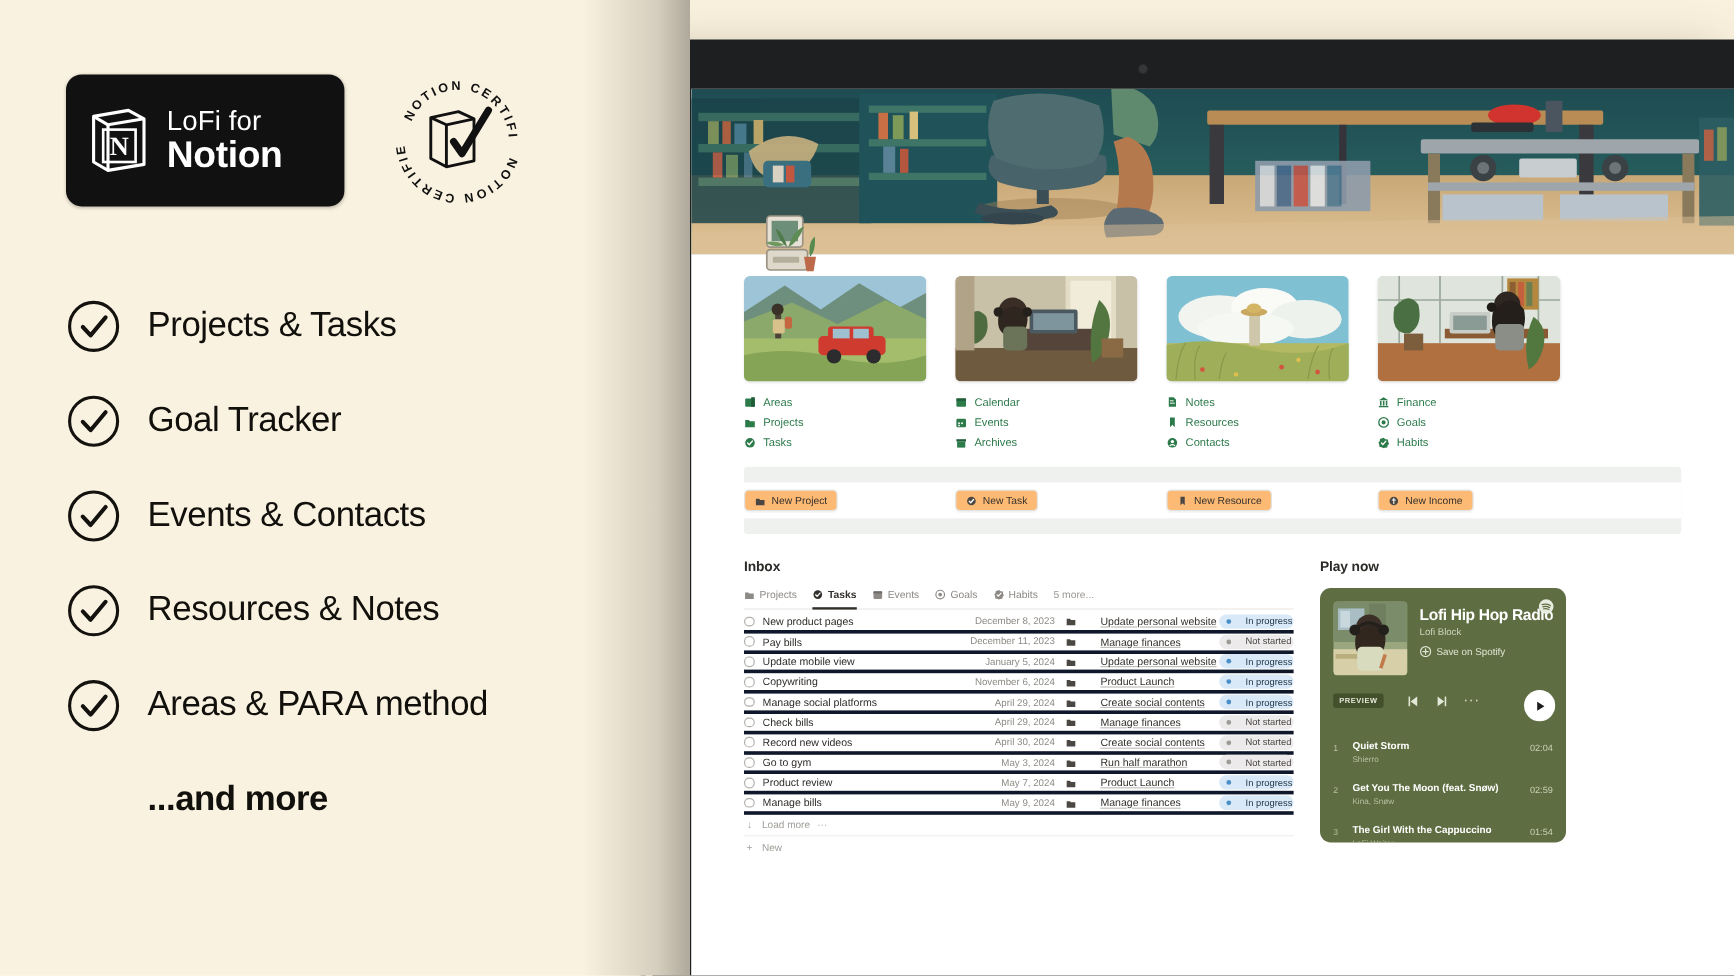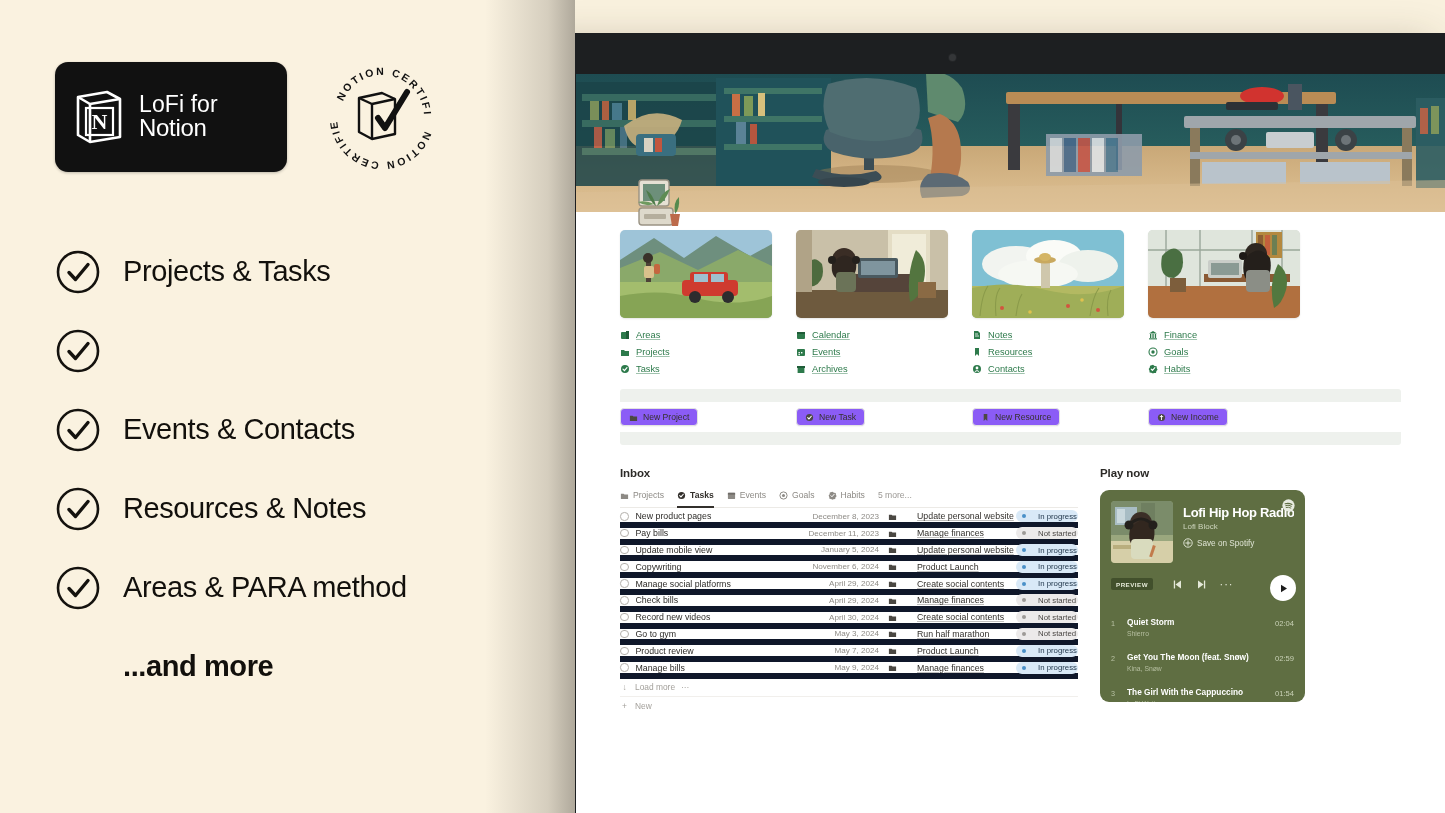--- a/index.html
+++ b/index.html
@@ -24,21 +24,21 @@
 
   .badge-row { position:absolute; left:55px; top:58px; display:flex; align-items:center; gap:36px; }
   .made-badge {
     background:#111; border-radius:13px; width:232px; height:110px;
     display:flex; align-items:center; gap:14px; padding:0 18px;
     box-shadow:0 1px 3px rgba(0,0,0,.25);
   }
   .notion-cube { width:52px; height:56px; flex:none; }
   .made-text { color:#fff; line-height:1.02; }
   .made-text .l1 { font-size:23px; font-weight:400; letter-spacing:.1px; }
-  .made-text .l2 { font-size:24px; font-weight:400; letter-spacing:-.3px; }
+  .made-text .l2 { font-size:31px; font-weight:700; letter-spacing:-.3px; }
 
   .cert-stamp { width:118px; height:118px; position:relative; }
 
   .features { position:absolute; left:55px; top:232px; width:470px; }
   .feat {
     display:flex; align-items:center; gap:22px; height:79px;
   }
   .feat-ico { width:46px; height:46px; flex:none; }
   .feat-label {
     font-size:29px; font-weight:400; color:#12100c; letter-spacing:-.4px;
@@ -99,33 +99,33 @@
   .card-img {
     width:152px; height:88px; border-radius:5px; overflow:hidden;
     box-shadow:0 1px 2px rgba(0,0,0,.10);
   }
   .card-img svg { display:block; width:100%; height:100%; }
   .card-links { margin-top:8px; }
   .clink {
     display:flex; align-items:center; gap:6px; height:17px;
     font-size:9.3px; color:#2d7a4b;
   }
-  .clink .lbl { text-decoration:underline; text-decoration-color:rgba(45,122,75,.45); }
+  .clink .lbl { text-decoration-color:rgba(45,122,75,.45); }
   .cico { width:10px; height:10px; flex:none; }
 
   
   .band { margin-top:12px; background:#eef1ed; border-radius:3px; }
   .band-strip { height:13px; }
   .band-btns {
     display:flex; background:#fff; padding:6px 0;
   }
   .bslot { width:176px; display:flex; }
   .abtn {
     display:inline-flex; align-items:center; gap:5px;
-    background:#8b5cf6; border:1px solid #e3e3e1; border-radius:4px;
+    background:#fdba74; border:1px solid #e3e3e1; border-radius:4px;
     padding:3px 8px; font-size:8.6px; color:#35312d; white-space:nowrap;
     box-shadow:0 1px 1px rgba(0,0,0,.04);
   }
   .abtn .bico { width:9px; height:9px; flex:none; }
 
   
   .lower { display:flex; gap:22px; margin-top:22px; }
   .col-inbox { width:458px; }
   .col-play { width:205px; }
 
@@ -135,21 +135,21 @@
     border-bottom:1px solid #eceae6; padding-bottom:4px; }
   .tab { display:flex; align-items:center; gap:4px; font-size:8.6px; color:#8d8a85; position:relative; padding-bottom:3px; }
   .tab.active { color:#33302c; font-weight:700; }
   .tab.active::after{ content:""; position:absolute; left:0; right:0; bottom:-5px; height:1.7px; background:#33302c; }
   .tab .tico { width:9px; height:9px; flex:none; }
   .tab.more { color:#9b9894; }
 
   .rows { margin-top:3px; }
   .trow {
     display:flex; align-items:center; height:16.8px;
-    border-bottom:6px solid #0f172a; font-size:8.8px;
+    border-bottom:3px solid #0f172a; font-size:8.8px;
   }
   .chk {
     width:8.5px; height:8.5px; border:1.2px solid #b3b0ab; border-radius:50%;
     flex:none; margin-right:7px;
   }
   .tname { color:#2d2b28; flex:1; white-space:nowrap; overflow:hidden; }
   .tdate { color:#8e8b86; font-size:8.1px; text-align:right; width:96px; margin-right:9px; white-space:nowrap; }
   .tproj { display:flex; align-items:center; gap:20px; width:128px; color:#33302c; white-space:nowrap; }
   .tproj .lbl { text-decoration:underline; text-decoration-color:rgba(51,48,44,.3); }
   .fico { width:9px; height:9px; flex:none; }
@@ -248,20 +248,21 @@
         <circle cx="23" cy="23" r="20" fill="none" stroke="#14120e" stroke-width="2.6"></circle>
         <path d="M14 23.5 L20.5 30.5 L33 15.5" fill="none" stroke="#14120e" stroke-width="3.4" stroke-linecap="round" stroke-linejoin="round"></path>
       </svg>
       <div class="feat-label">Projects &amp; Tasks</div>
     </div>
     <div class="feat">
       <svg class="feat-ico" viewBox="0 0 46 46">
         <circle cx="23" cy="23" r="20" fill="none" stroke="#14120e" stroke-width="2.6"></circle>
         <path d="M14 23.5 L20.5 30.5 L33 15.5" fill="none" stroke="#14120e" stroke-width="3.4" stroke-linecap="round" stroke-linejoin="round"></path>
       </svg>
+      <div class="feat-label">Goal Tracker</div>
     </div>
     <div class="feat">
       <svg class="feat-ico" viewBox="0 0 46 46">
         <circle cx="23" cy="23" r="20" fill="none" stroke="#14120e" stroke-width="2.6"></circle>
         <path d="M14 23.5 L20.5 30.5 L33 15.5" fill="none" stroke="#14120e" stroke-width="3.4" stroke-linecap="round" stroke-linejoin="round"></path>
       </svg>
       <div class="feat-label">Events &amp; Contacts</div>
     </div>
     <div class="feat">
       <svg class="feat-ico" viewBox="0 0 46 46">

